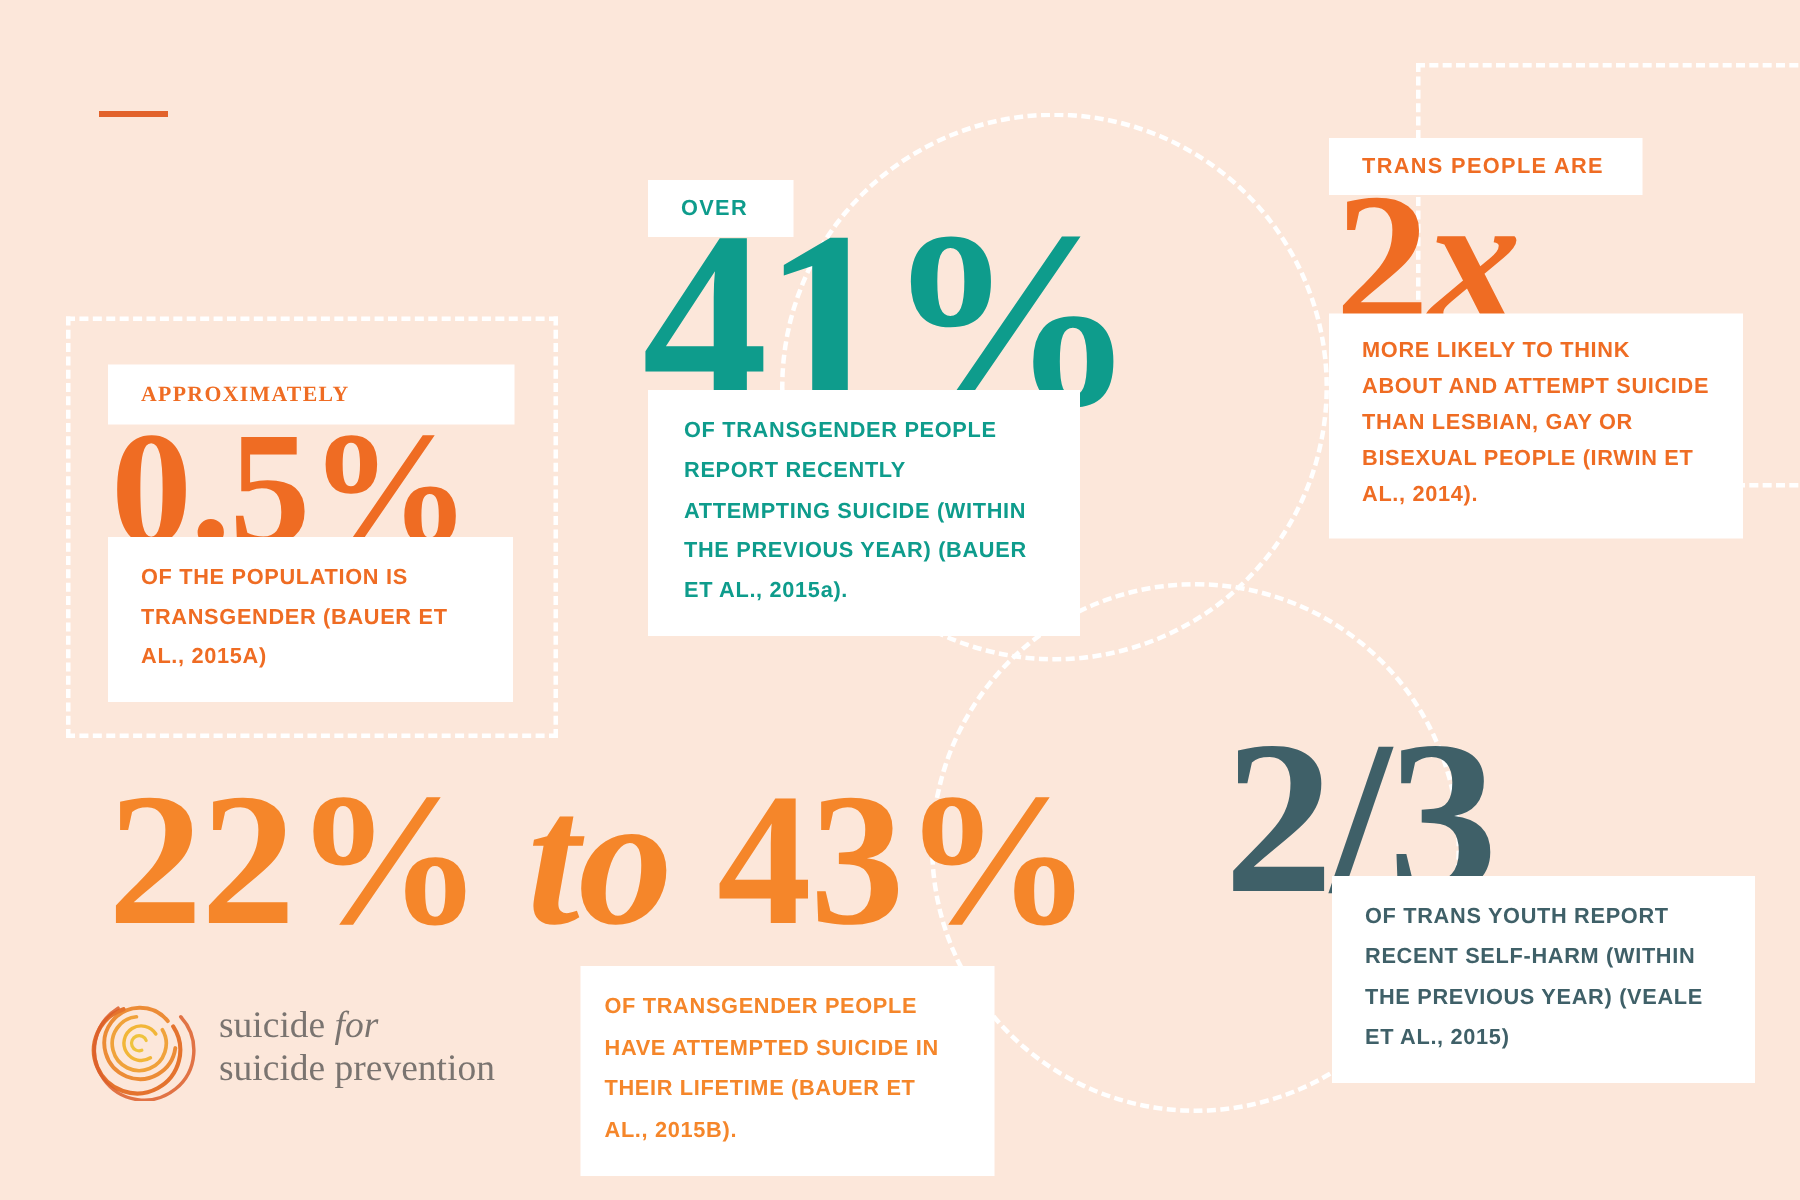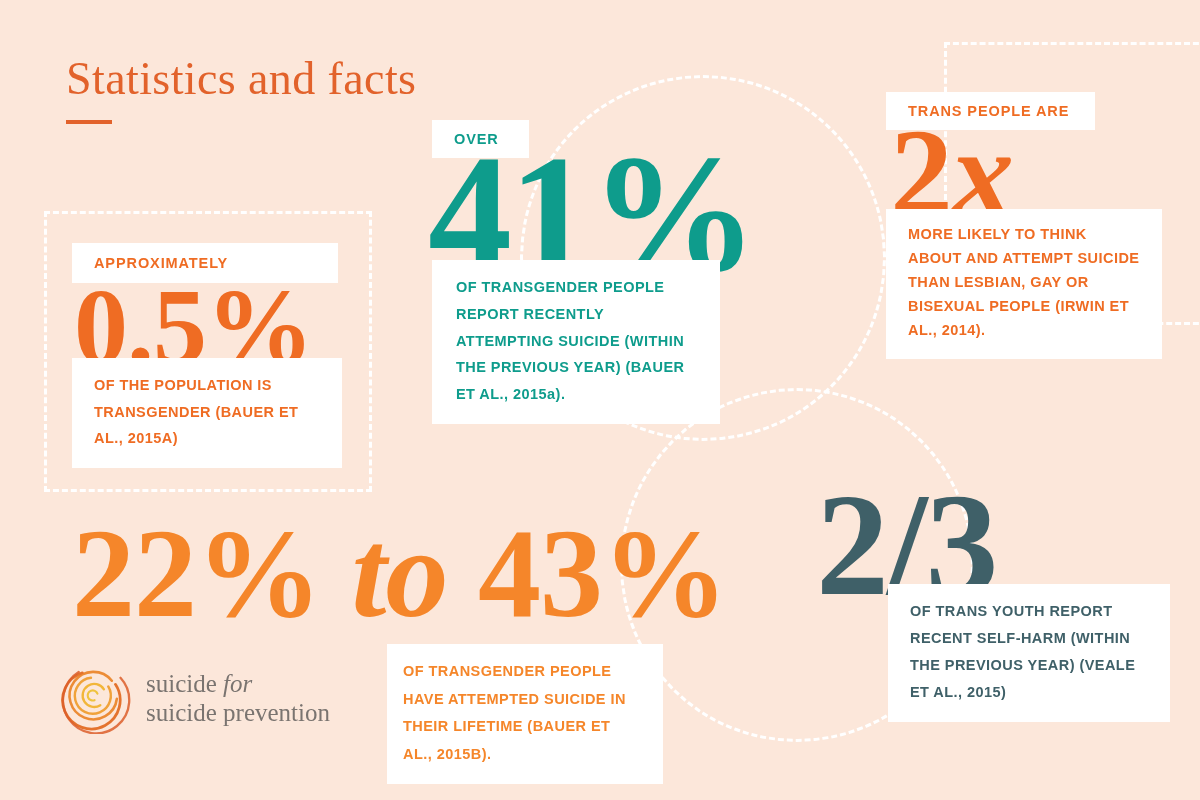--- a/index.html
+++ b/index.html
@@ -106,21 +106,21 @@
     background: #FFFFFF;
     font-size: 14.5px;
     font-weight: bold;
     letter-spacing: 0.45px;
     line-height: 1.85;
     padding: 14px 22px 16px 22px;
   }
 
   
   .stat-approx { left: 72px; top: 243px; }
-  .stat-approx .kicker { color: #EF6C23; padding-right: 110px; }
+  .stat-approx .kicker { color: #EF6C23; padding-right: 110px; font-family: Liberation Serif, serif; }
   .stat-approx .bignum {
     color: #EF6C23;
     font-size: 108px;
     margin-top: -6px;
     margin-left: 2px;
     letter-spacing: -1px;
   }
   .stat-approx .caption {
     color: #EF6C23;
     width: 226px;
@@ -221,21 +221,20 @@
 <body>
 
 <div id="infographic">
 
   <div class="deco deco-rect dashed-rect-left"></div>
   <div class="deco deco-rect dashed-rect-right"></div>
   <div class="deco deco-circle dashed-circle-top"></div>
   <div class="deco deco-circle dashed-circle-bottom"></div>
 
   <div class="title-block">
-    <h1 class="page-title">Statistics and facts</h1>
     <div class="title-rule"></div>
   </div>
 
   <div class="stat stat-approx">
     <div class="kicker">APPROXIMATELY</div>
     <div class="bignum">0.5%</div>
     <div class="caption">OF THE POPULATION IS TRANSGENDER (BAUER ET AL., 2015A)</div>
   </div>
 
   <div class="stat stat-ten">

